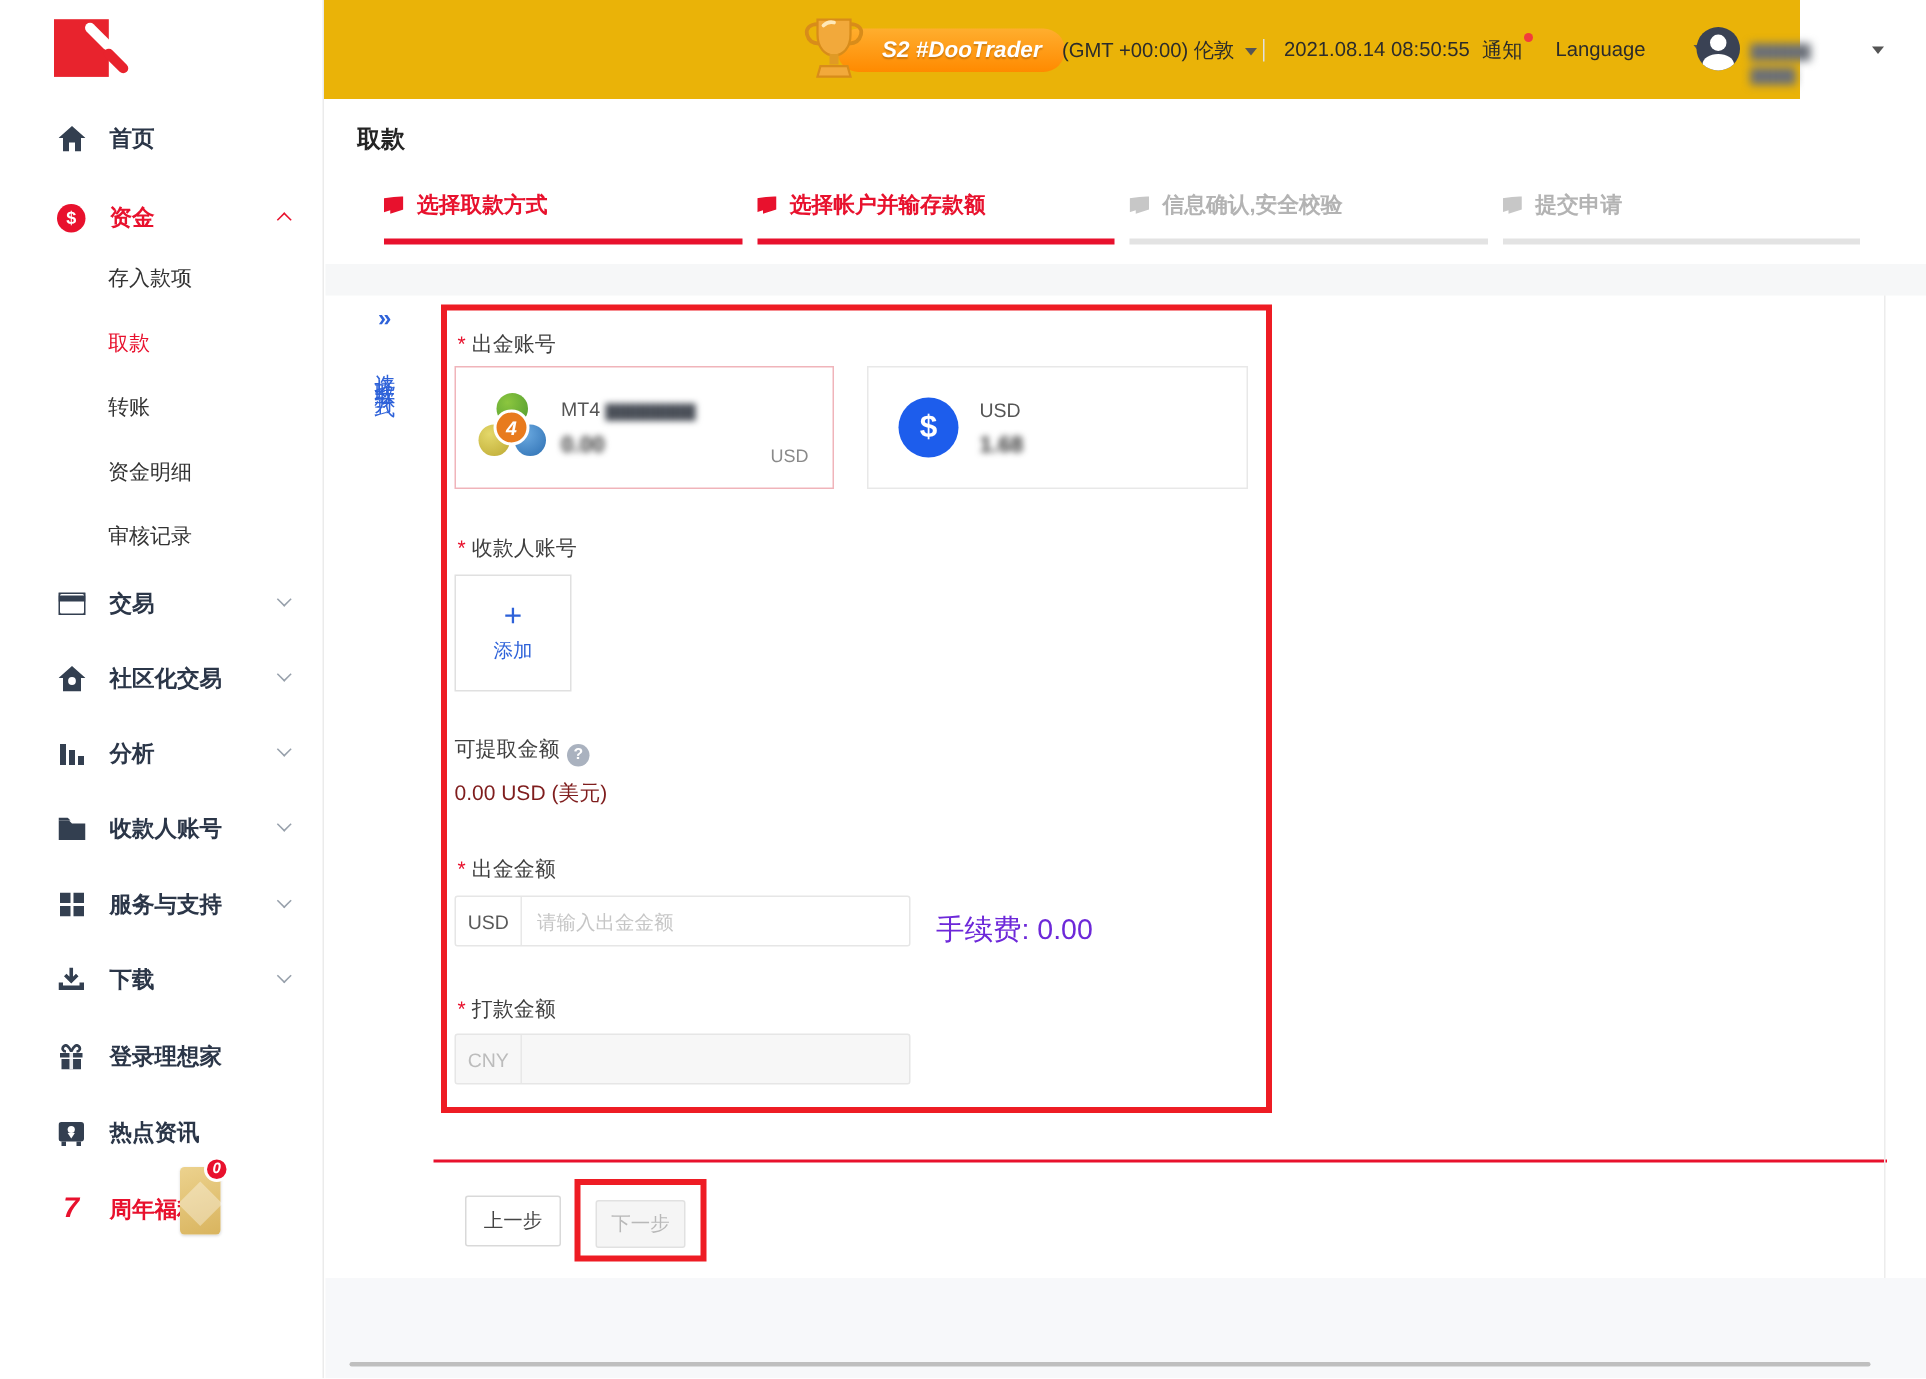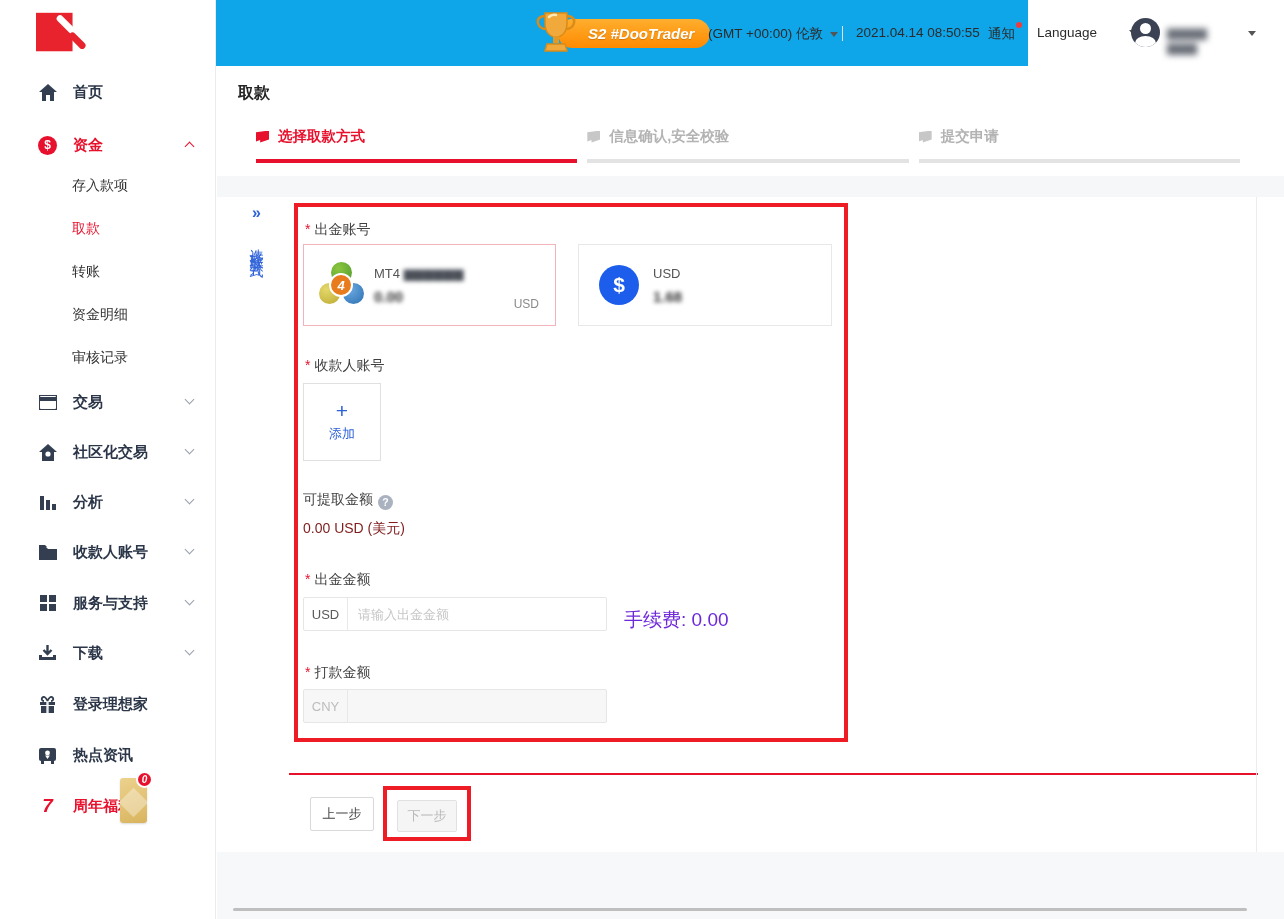--- a/index.html
+++ b/index.html
@@ -16,21 +16,21 @@
   .chev { position:absolute; right:8px; width:7px; height:7px; border-right:1.7px solid #97a0ab; border-bottom:1.7px solid #97a0ab; }
   .chev.down { transform:rotate(45deg); top:7px; }
   .chev.up { transform:rotate(-135deg); top:11px; border-color:#e8112d; }
   .dollar-badge { width:19px; height:19px; border-radius:50%; background:#e8112d; color:#fff; font-size:12px; font-weight:700; display:flex; align-items:center; justify-content:center; }
   .seven { font-size:19px; font-weight:700; font-style:italic; color:#e8112d; }
   .envelope { position:absolute; left:120px; top:778px; width:27px; height:45px; background:linear-gradient(160deg,#ecd28e,#d9b45e); border-radius:3px; box-shadow:0 1px 2px rgba(0,0,0,.15); }
   .envelope:before { content:""; position:absolute; left:3px; top:14px; width:21px; height:21px; background:rgba(255,255,255,.35); transform:rotate(45deg); }
   .env-badge { position:absolute; left:136px; top:771px; width:17px; height:17px; border-radius:50%; background:#e8112d; border:2px solid #fff; color:#fff; font-size:10px; font-weight:700; font-style:italic; display:flex; align-items:center; justify-content:center; z-index:2; }
 
   
-  .topbar { position:absolute; left:0; top:0; width:1028px; height:66px; background:#0ea5e9; z-index:2; }
+  .topbar { position:absolute; left:0; top:0; width:1200px; height:66px; background:#eab308; z-index:2; }
   .pill { position:absolute; left:558px; top:19px; height:29px; line-height:29px; padding:0 16px 0 30px; border-radius:15px; background:linear-gradient(180deg,#ffae2e,#ff8a00); color:#fff; font-size:15px; font-weight:700; font-style:italic; text-shadow:0 1px 1px rgba(0,0,0,.2); }
   .trophy { position:absolute; left:535px; top:11px; z-index:2; }
   .hd-txt { position:absolute; top:25px; font-size:13.5px; color:#2b2b2b; display:flex; align-items:center; gap:7px; }
   .caret { width:0; height:0; border-left:4.5px solid transparent; border-right:4.5px solid transparent; border-top:5.5px solid #555; display:inline-block; }
   .vline { position:absolute; left:842px; top:26px; width:1px; height:15px; background:#e0e0e0; }
   .dot { position:absolute; right:-7px; top:-3px; width:6px; height:6px; border-radius:50%; background:#f23c3c; }
   .avatar { position:absolute; left:1131px; top:18px; width:29px; height:29px; border-radius:50%; background:#3a4254; overflow:hidden; }
   .avatar:before { content:""; position:absolute; left:9px; top:5px; width:11px; height:11px; border-radius:50%; background:#fff; }
   .avatar:after { content:""; position:absolute; left:4px; top:18px; width:21px; height:14px; border-radius:50%; background:#fff; }
   .blurred { filter:blur(3px); color:#6a6f78; }
@@ -103,21 +103,21 @@
         <path d="M14 6 q3 -3 7 -2" fill="none" stroke="#ffe9b8" stroke-width="2.5" stroke-linecap="round"></path>
       </svg>
     </span>
     <span class="pill">S2 #DooTrader</span>
 
     <span class="hd-txt" style="left:708px;">
       <span>(GMT +00:00) 伦敦</span>
       <span class="caret"></span>
     </span>
     <span class="vline"></span>
-    <span class="hd-txt" style="left:856px;">2021.04.14 08:50:55</span>
+    <span class="hd-txt" style="left:856px;">2021.08.14 08:50:55</span>
 
     <span class="hd-txt" style="left:988px; position:absolute;">
       <span style="position:relative;">
         <span>通知</span>
         <span class="dot"></span>
       </span>
     </span>
 
     <span class="hd-txt" style="left:1037px;gap:32px;">
       <span>Language</span>
@@ -275,20 +275,24 @@
     <span class="env-badge">0</span>
   </div>
 
   <div class="page-title">取款</div>
 
   <div class="steps">
     <div class="step on">
       <span class="flag"></span>
       <span>选择取款方式</span>
     </div>
+    <div class="step on">
+      <span class="flag"></span>
+      <span>选择帐户并输存款额</span>
+    </div>
     <div class="step">
       <span class="flag"></span>
       <span>信息确认,安全校验</span>
     </div>
     <div class="step">
       <span class="flag"></span>
       <span>提交申请</span>
     </div>
   </div>
 

